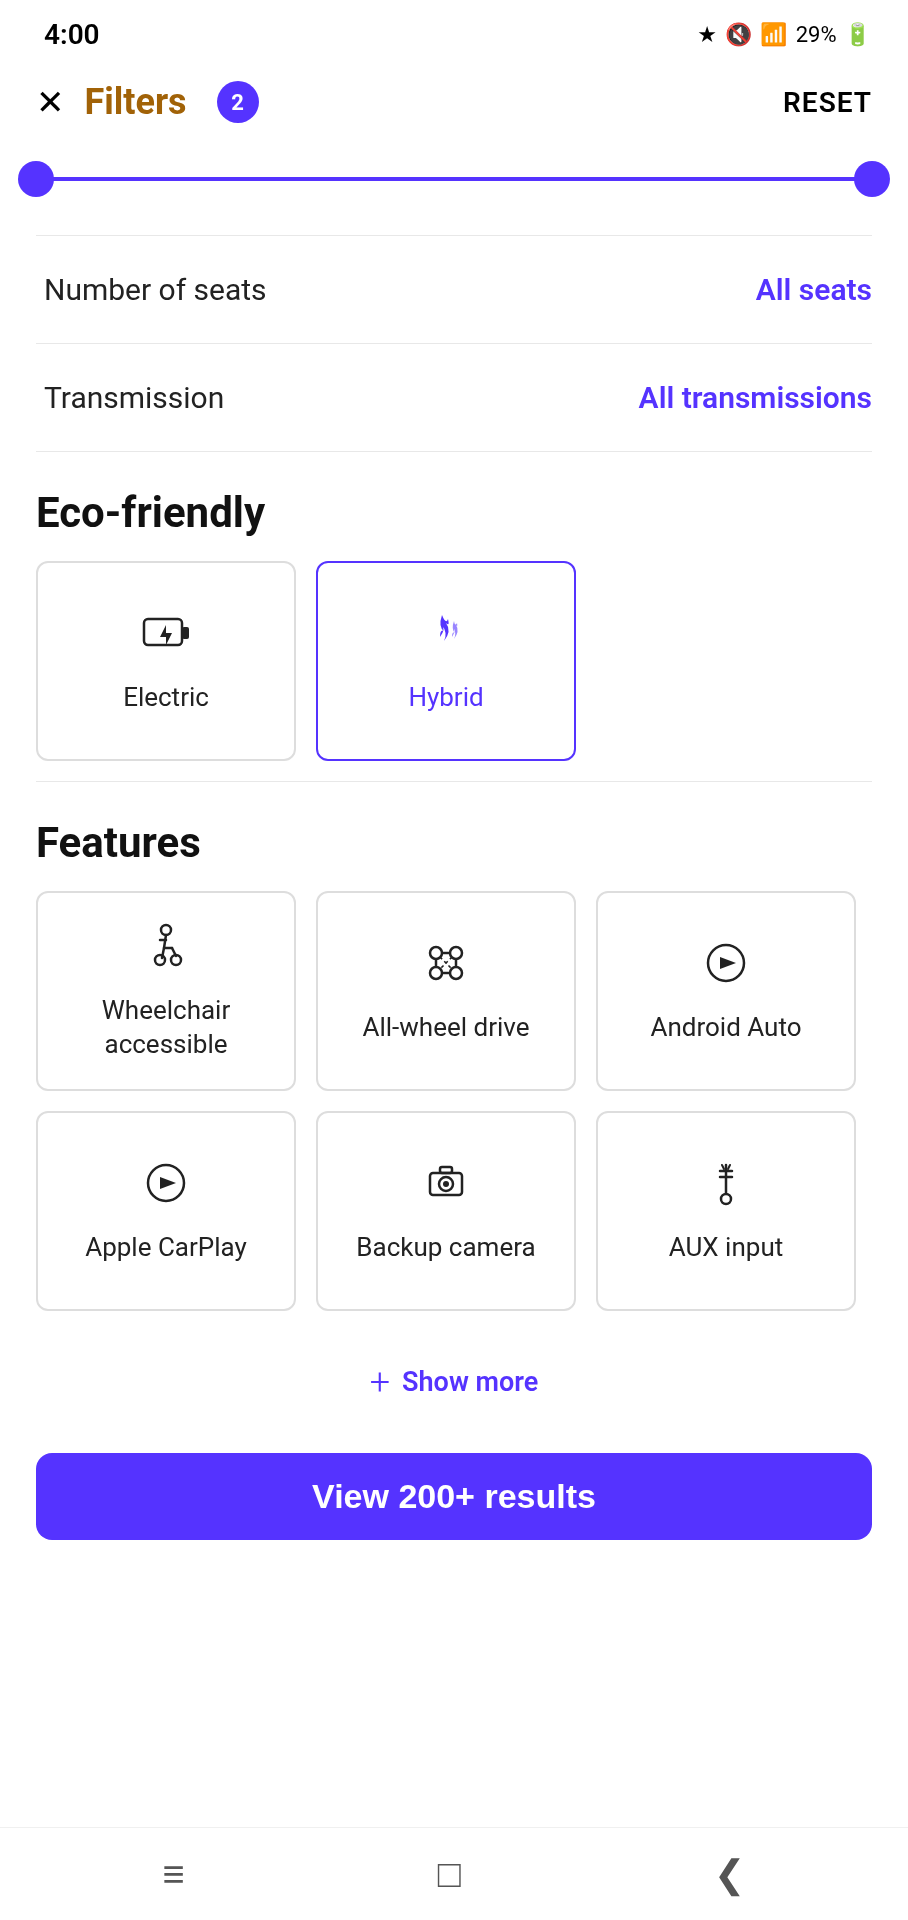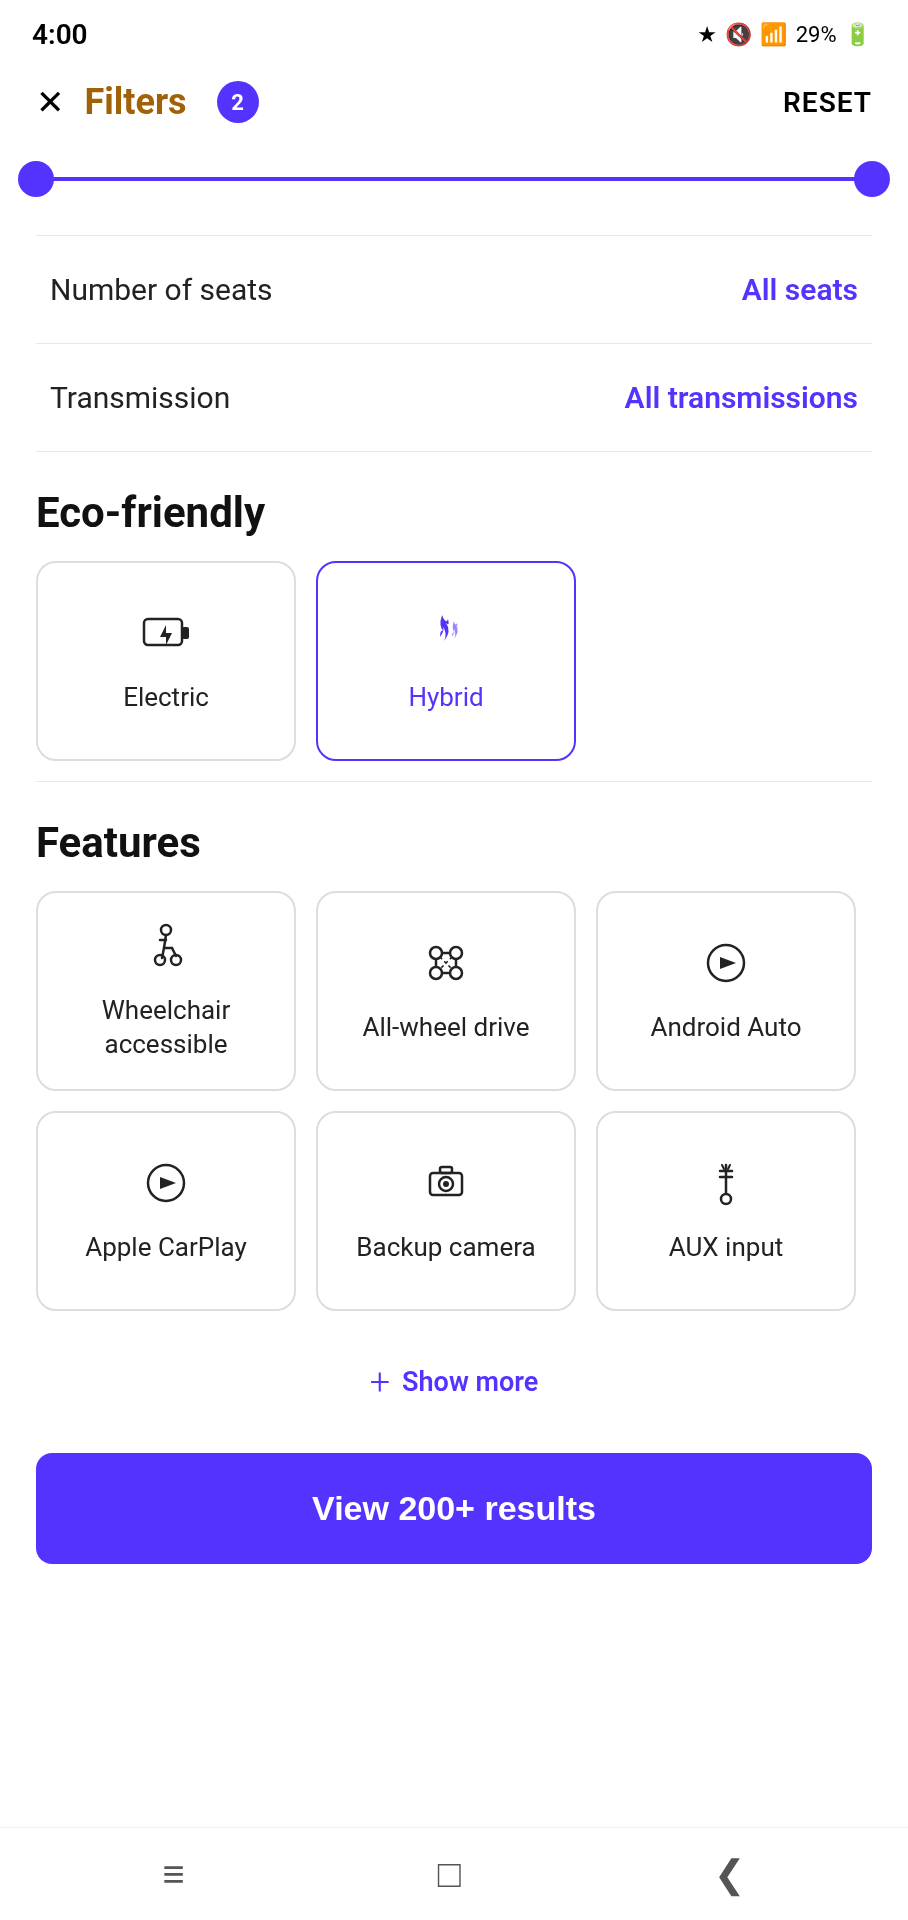--- a/index.html
+++ b/index.html
@@ -11,21 +11,21 @@
       font-family: -apple-system, BlinkMacSystemFont, 'Segoe UI', Roboto, sans-serif;
       display: flex;
       flex-direction: column;
     }
 
     
     .status-bar {
       display: flex;
       justify-content: space-between;
       align-items: center;
-      padding: 18px 36px 10px 32px;
+      padding: 18px 36px 10px 44px;
       background: #fff;
     }
     .status-time {
       font-size: 28px;
       font-weight: 600;
       color: #000;
     }
     .status-icons {
       display: flex;
       align-items: center;
@@ -135,21 +135,22 @@
       height: 1px;
       background: #e8e8e8;
       margin: 0 36px;
     }
 
     
     .filter-row {
       display: flex;
       align-items: flex-start;
       justify-content: space-between;
-      padding: 36px 50px;
+      padding: 36px 36px;
+      margin-left: 8px;
     }
     .filter-label {
       font-size: 30px;
       color: #222;
     }
     .filter-value {
       font-size: 30px;
       color: #5533FF;
       font-weight: 600;
       cursor: pointer;
@@ -165,21 +166,21 @@
 
     
     .cards-grid {
       display: flex;
       flex-wrap: wrap;
       gap: 20px;
       padding: 0 36px 20px 36px;
     }
     .card {
       border: 2px solid #ddd;
-      border-radius: 20px;
+      border-radius: 12px;
       width: 260px;
       height: 200px;
       display: flex;
       flex-direction: column;
       align-items: center;
       justify-content: center;
       gap: 14px;
       cursor: pointer;
       background: #fff;
     }
@@ -227,21 +228,21 @@
     
     .cta-section {
       padding: 10px 36px 40px 36px;
     }
     .cta-btn {
       width: 100%;
       background: #5533FF;
       color: #fff;
       border: none;
       border-radius: 16px;
-      padding: 36px 0;
+      padding: 24px 0;
       font-size: 34px;
       font-weight: 700;
       cursor: pointer;
       text-align: center;
     }
 
     
     .bottom-nav {
       margin-top: auto;
       display: flex;

